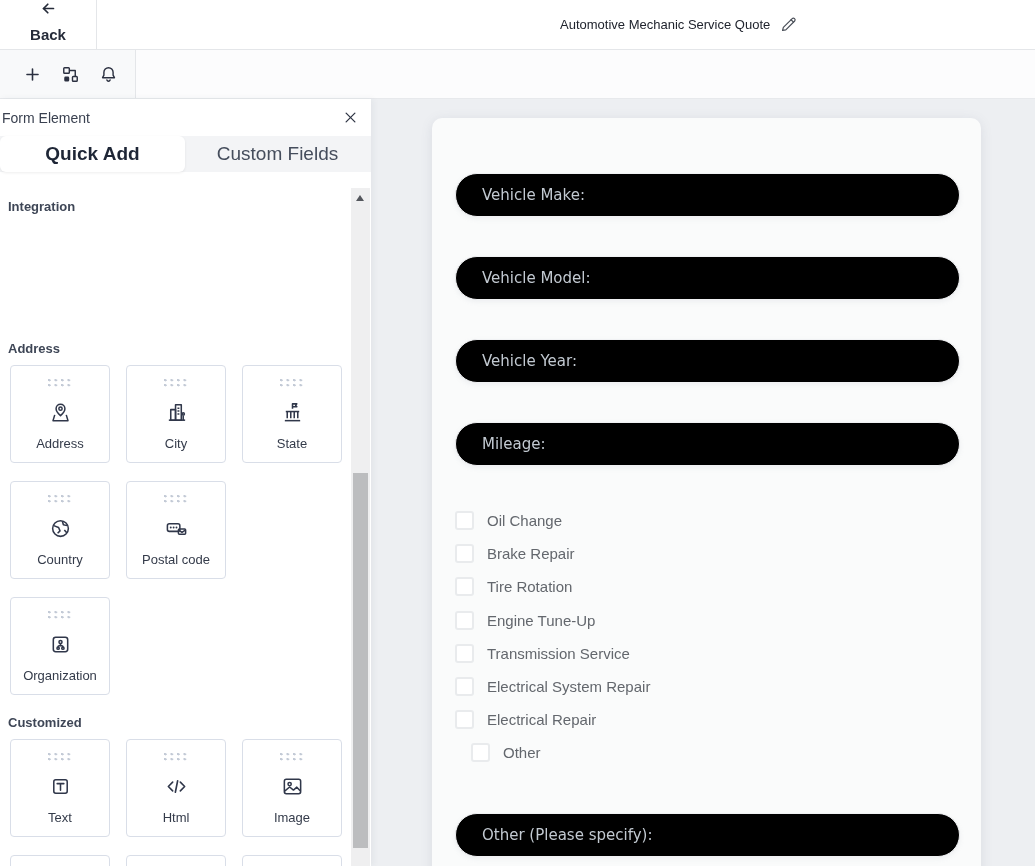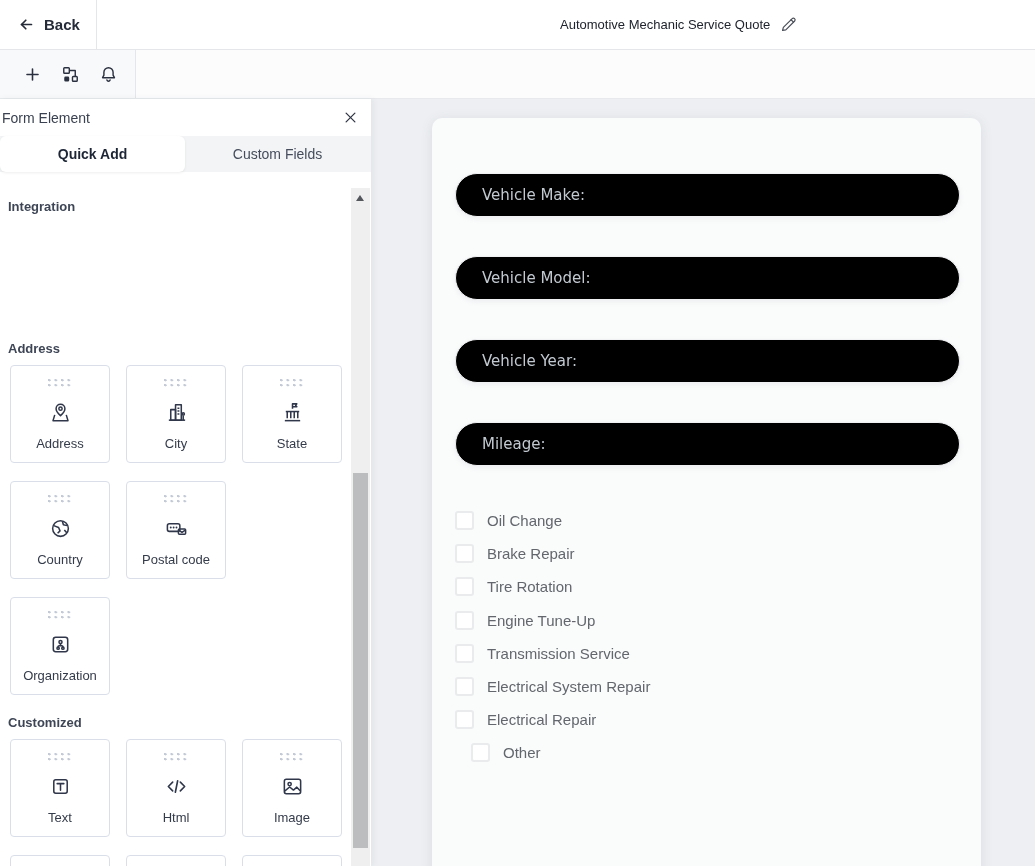--- a/index.html
+++ b/index.html
@@ -2,21 +2,21 @@
 <html><head>
 <meta charset="utf-8">
 <style>
   * { margin:0; padding:0; box-sizing:border-box; }
   html,body { width:1035px; height:866px; overflow:hidden; background:#fff;
     font-family:"Liberation Sans", sans-serif; }
 
   
   .topbar { position:relative; height:50px; background:#fff; border-bottom:1px solid #e4e6e9; }
   .back-btn { width:97px; height:100%; border-right:1px solid #e4e6e9; display:flex;
-    align-items:center; padding-left:18px; gap:9px; cursor:pointer; }
+    align-items:center; gap:9px; cursor:pointer;flex-direction:column; }
   .back-btn svg { stroke:#252b39; }
   .back-label { font-size:15px; font-weight:700; color:#252b39; }
   .title-wrap { position:absolute; left:560px; top:0; height:49px; display:flex; align-items:center; gap:9px; }
   .form-title { font-size:13px; color:#20242e; }
   .edit-pencil { display:flex; cursor:pointer; }
 
   
   .toolbar { height:49px; display:flex; border-bottom:1px solid #e7e9ec; }
   .toolbar-left { width:136px; background:#f8f9fa; border-right:1px solid #e4e6e9;
     display:flex; align-items:center; padding-left:23px; gap:19px; }
@@ -28,21 +28,21 @@
   .main { display:flex; height:767px; }
 
   
   .panel { width:371px; background:#fff; position:relative; box-shadow:2px 0 7px rgba(40,50,70,.06); z-index:2; }
   .panel-header { height:37px; display:flex; align-items:center; justify-content:space-between;
     padding:0 13px 0 2px; }
   .panel-title { font-size:14px; color:#3a4150; }
   .panel-close { cursor:pointer; display:flex; }
   .tabbar { height:36px; background:#f3f4f6; display:flex; }
   .tab { width:185px; display:flex; align-items:center; justify-content:center;
-    font-size:14px; color:#454d5c; cursor:pointer; }
+    font-size:19px; color:#454d5c; cursor:pointer; }
   .tab.active { background:#fff; border-radius:6px; font-weight:700; color:#1e2636;
     box-shadow:0 1px 3px rgba(0,0,0,.07); }
   .panel-content { position:relative; height:694px; overflow:hidden; }
 
   .section-label { position:absolute; left:8px; font-size:13px; font-weight:600; color:#3e4656; }
   .card-row { position:absolute; left:10px; display:flex; gap:16px; }
   .el-card { width:100px; height:98px; background:#fff; border:1px solid #d9dee8; border-radius:4px;
     display:flex; flex-direction:column; align-items:center; justify-content:space-between;
     padding:13px 0 11px; cursor:grab; }
   .el-card.partial { height:98px; }
@@ -316,17 +316,18 @@
       </div>
       <div class="check-row" style="top:591px;">
         <span class="checkbox"></span>
         <span class="check-label">Electrical Repair</span>
       </div>
       <div class="check-row" style="top:624px;padding-left:16px;">
         <span class="checkbox"></span>
         <span class="check-label">Other</span>
       </div>
 
+      <input class="pill-input" style="top: 695px;" placeholder="Other (Please specify):">
 
     </div>
   </div>
 
 </div>
 
 </body></html>

